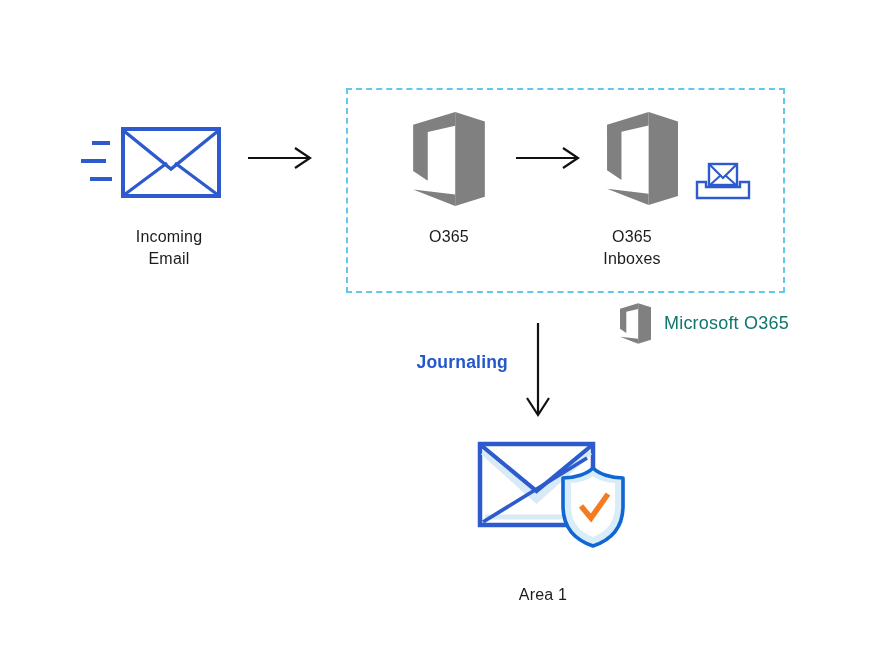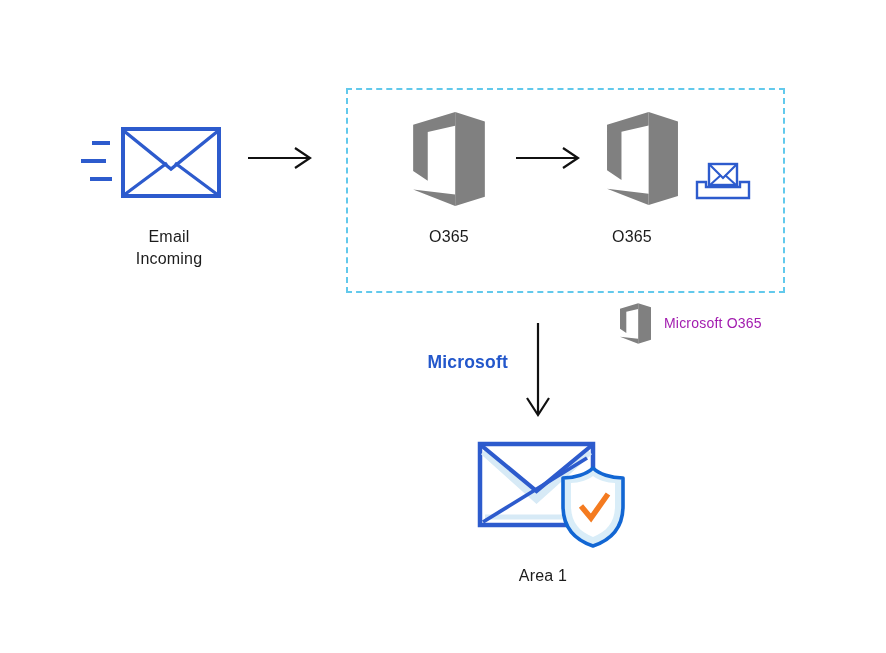--- a/index.html
+++ b/index.html
@@ -31,22 +31,22 @@
     color:#2357cb;
     font-size:17.5px;
     font-weight:600;
     letter-spacing:0.2px;
   }
   #legend{
     left:620px;top:302px;height:42px;
     display:flex;align-items:center;gap:13px;
   }
   #legend .legend-text{
-    color:#a21caf;
-    font-size:14px;
+    color:#0f766e;
+    font-size:18px;
     letter-spacing:0.2px;
   }
   svg{display:block;}
 </style>
 </head>
 <body>
 
 <div id="canvas">
 
   <div class="abs" style="left:80px;top:127px;width:142px;height:71px;">
@@ -56,22 +56,22 @@
         <line x1="1" y1="34" x2="26" y2="34"></line>
         <line x1="10" y1="52" x2="32" y2="52"></line>
       </g>
       <rect x="43" y="2" width="96" height="67" fill="#ffffff" stroke="#2d5bcd" stroke-width="4"></rect>
       <path d="M44,68 L87,36 M138,68 L95,36" stroke="#2d5bcd" stroke-width="3.2" fill="none"></path>
       <path d="M44,4 L91,42 L138,4" stroke="#2d5bcd" stroke-width="3.4" fill="none"></path>
     </svg>
   </div>
 
   <div class="abs node-label" style="left:109px;top:226px;width:120px;">
+    <span>Incoming</span>
     <span>Email</span>
-    <span>Incoming</span>
   </div>
 
   <div class="abs" style="left:247px;top:144px;">
     <svg width="66" height="28" viewBox="0 0 66 28">
       <line x1="1" y1="14" x2="62" y2="14" stroke="#111111" stroke-width="2.2"></line>
       <path d="M48,4 L63,14 L48,24" stroke="#111111" stroke-width="2.2" fill="none"></path>
     </svg>
   </div>
 
   <div class="abs" id="pipeline-box"></div>
@@ -108,32 +108,33 @@
       <line x1="14" y1="25" x2="42" y2="25" stroke="#d7eaf6" stroke-width="3.5"></line>
       <rect x="14" y="3" width="28" height="21" fill="#ffffff" stroke="#2d5bcd" stroke-width="2.4"></rect>
       <path d="M15,24 L26,14 M41,24 L30,14" stroke="#2d5bcd" stroke-width="2" fill="none"></path>
       <path d="M15,4 L28,17 L41,4" stroke="#2d5bcd" stroke-width="2.2" fill="none"></path>
       <path d="M2,37 V21 H11 V26 H45 V21 H54 V37 Z" fill="none" stroke="#2d5bcd" stroke-width="2.4"></path>
     </svg>
   </div>
 
   <div class="abs node-label" style="left:572px;top:226px;width:120px;">
     <span>O365</span>
+    <span>Inboxes</span>
   </div>
 
   <div class="abs" id="legend">
     <svg width="31" height="41" viewBox="0 0 193 253" fill="#808080">
       <path d="M113.2,0 L193,25.8 V228.3 L113.2,253 Z"></path>
       <path d="M113.2,0 L0,34.5 V158.5 L39.3,185.2 V54 L113.2,36.8 Z"></path>
       <path d="M0,208.5 L113.2,222.2 L113.2,253 Z"></path>
     </svg>
     <span class="legend-text">Microsoft O365</span>
   </div>
 
-  <div class="abs" id="journaling-label">Microsoft</div>
+  <div class="abs" id="journaling-label">Journaling</div>
 
   <div class="abs" style="left:525px;top:322px;">
     <svg width="26" height="96" viewBox="0 0 26 96">
       <line x1="13" y1="1" x2="13" y2="92" stroke="#111111" stroke-width="2.2"></line>
       <path d="M2,76 L13,93 L24,76" stroke="#111111" stroke-width="2.2" fill="none"></path>
     </svg>
   </div>
 
   <div class="abs" style="left:477px;top:441px;width:150px;height:110px;">
     <svg width="150" height="110" viewBox="0 0 150 110">
@@ -145,17 +146,17 @@
       <path d="M5,5 L59.5,50 L114,5" stroke="#2d5bcd" stroke-width="4.2" fill="none"></path>
 
       <g transform="translate(84,25)">
         <path d="M32,2 C38,8 50,12 62,12 L62,40 C62,62 50,74 32,80 C14,74 2,62 2,40 L2,12 C14,12 26,8 32,2 Z" fill="#d9edf8" stroke="#1266d3" stroke-width="3.6" stroke-linejoin="round"></path>
         <path d="M32,10 C37,14 46,17 54,17 L54,40 C54,56 46,65.5 32,71 C18,65.5 10,56 10,40 L10,17 C18,17 27,14 32,10 Z" fill="#ffffff"></path>
         <path d="M20,40 L30,52 L47,28" stroke="#f47b20" stroke-width="5.5" fill="none"></path>
       </g>
     </svg>
   </div>
 
-  <div class="abs node-label" style="left:463px;top:565px;width:160px;">
+  <div class="abs node-label" style="left:463px;top:584px;width:160px;">
     <span>Area 1</span>
   </div>
 
 </div>
 
 </body></html>

